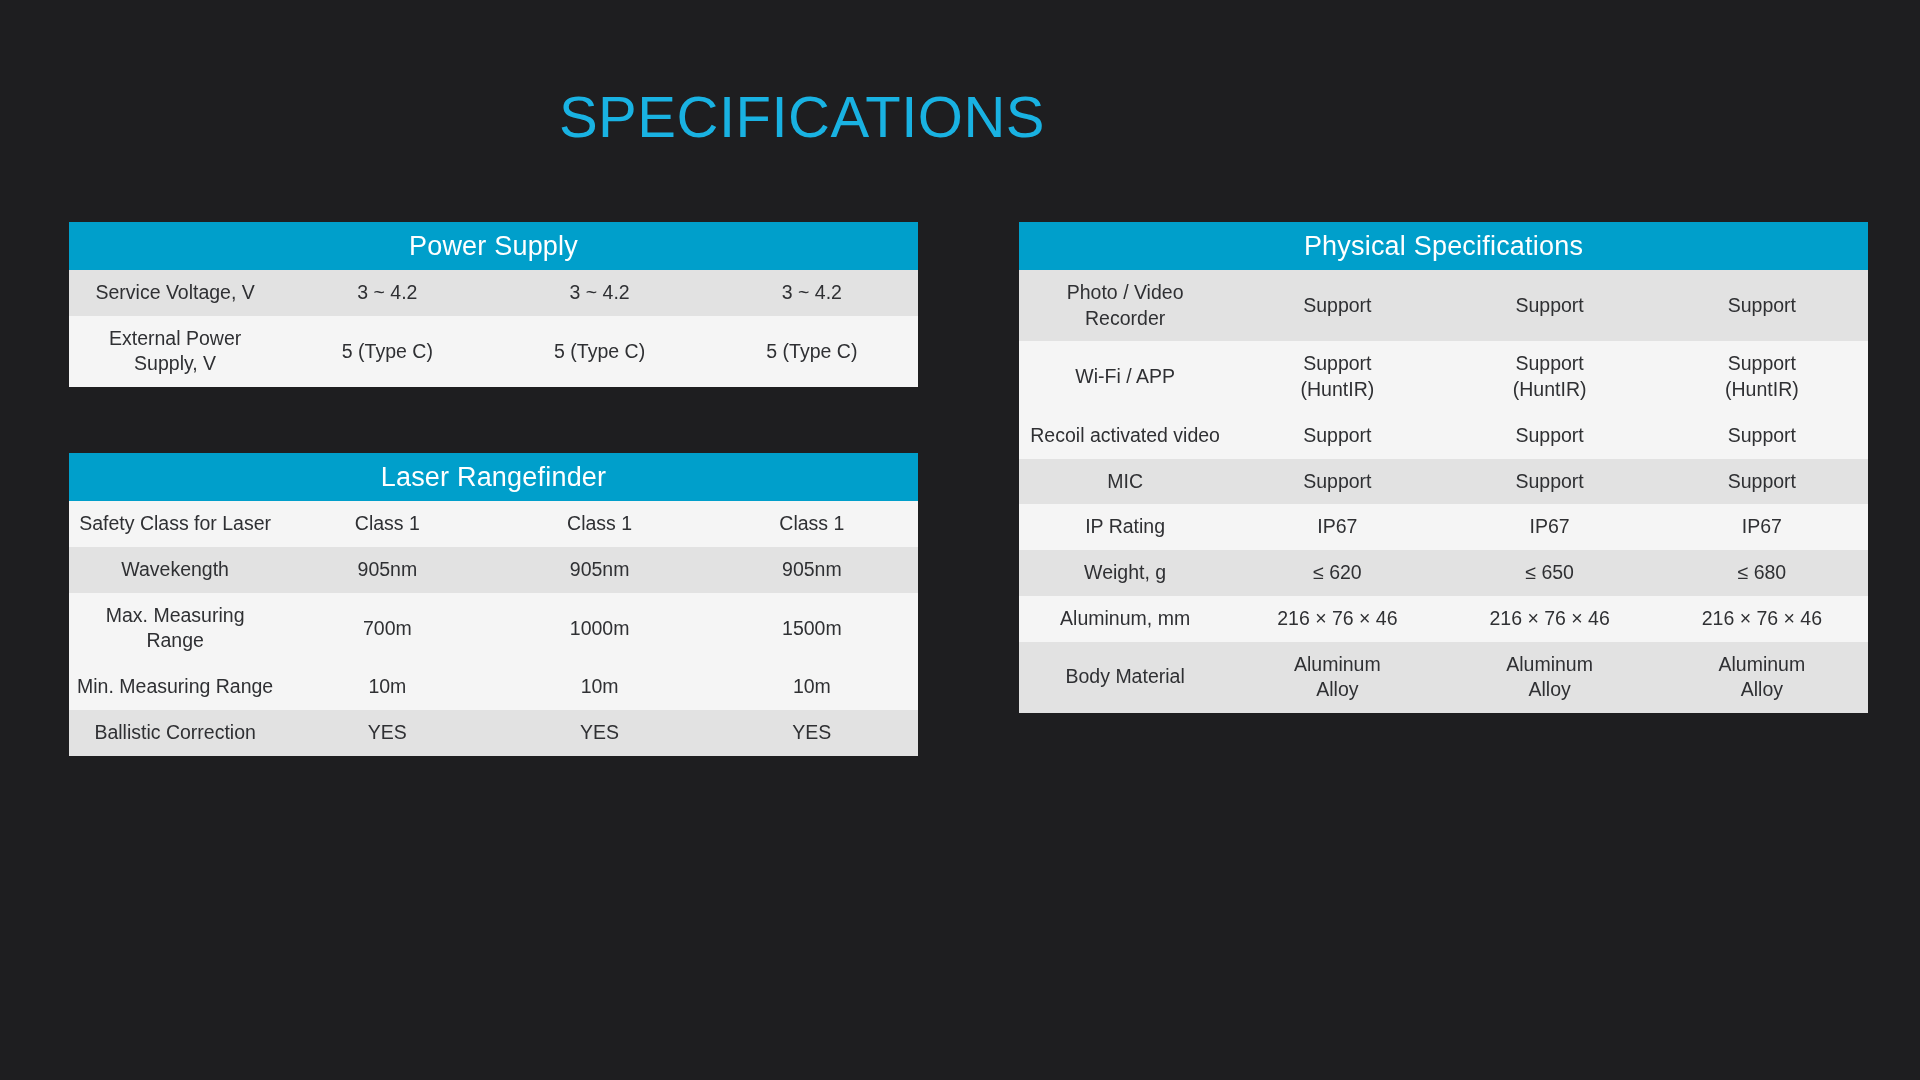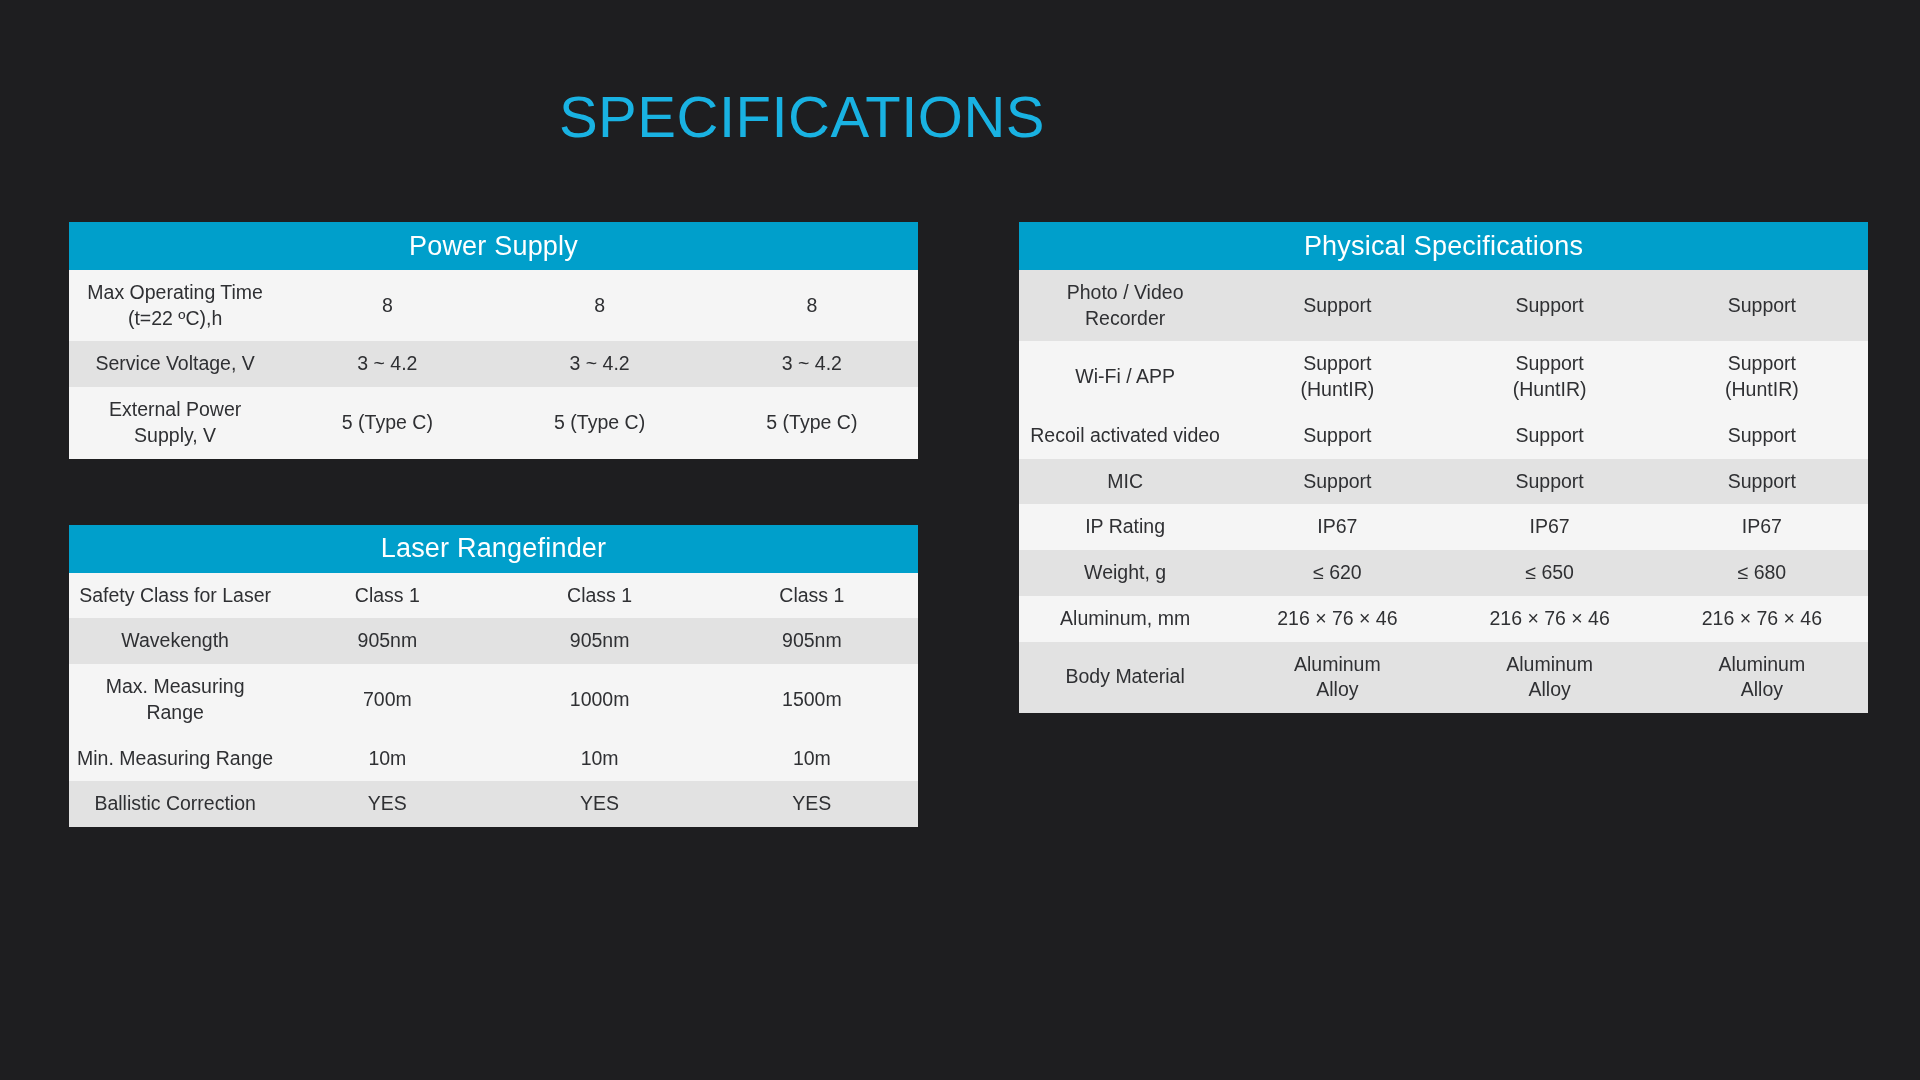--- a/index.html
+++ b/index.html
@@ -101,27 +101,20 @@
 
   <div class="col-left">
 
     <table class="spec-table tbl-power">
       <thead>
         <tr>
           <th class="th-banner" colspan="4">Power Supply</th>
         </tr>
       </thead>
       <tbody>
-        <tr class="data-row row-odd">
-          <td class="label-cell nowrap">Max Operating Time
-(t=22 ºC),h</td>
-          <td class="val-cell nowrap">8</td>
-          <td class="val-cell nowrap">8</td>
-          <td class="val-cell nowrap">8</td>
-        </tr>
         <tr class="data-row row-even">
           <td class="label-cell nowrap">Service Voltage, V</td>
           <td class="val-cell nowrap">3 ~ 4.2</td>
           <td class="val-cell nowrap">3 ~ 4.2</td>
           <td class="val-cell nowrap">3 ~ 4.2</td>
         </tr>
         <tr class="data-row row-odd">
           <td class="label-cell nowrap">External Power Supply, V</td>
           <td class="val-cell nowrap">5 (Type C)</td>
           <td class="val-cell nowrap">5 (Type C)</td>

